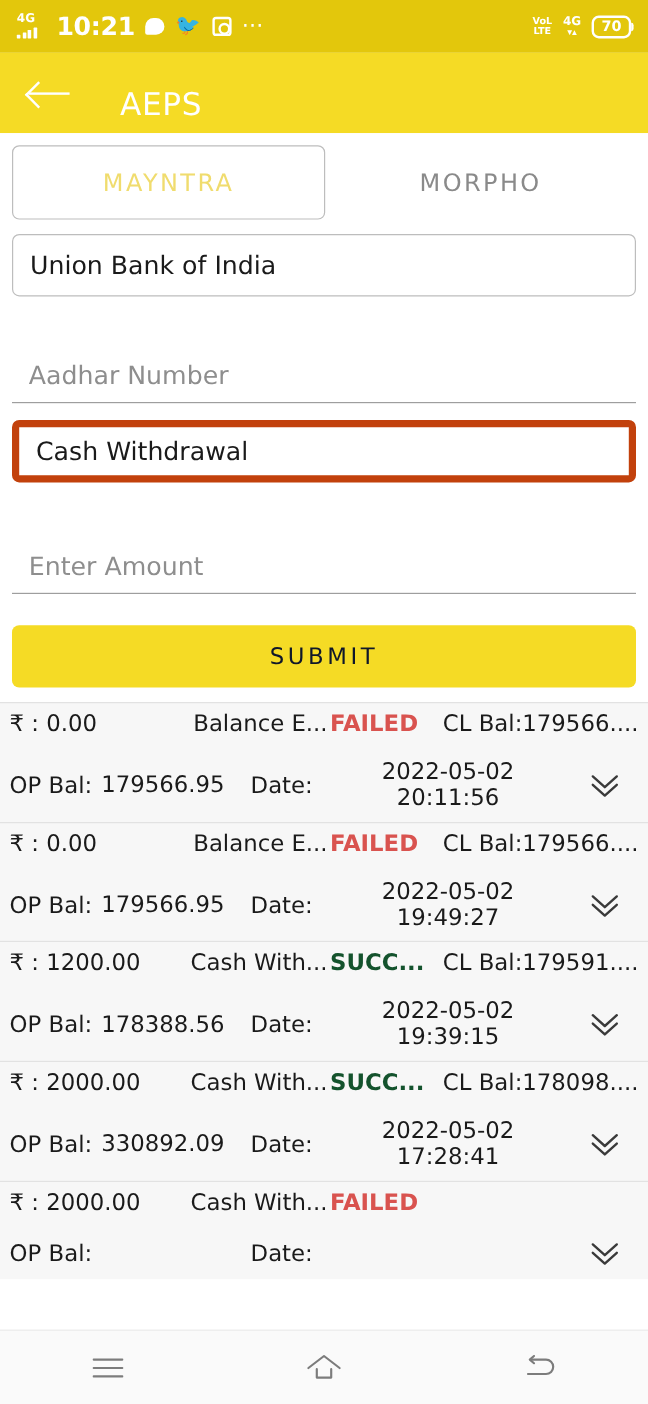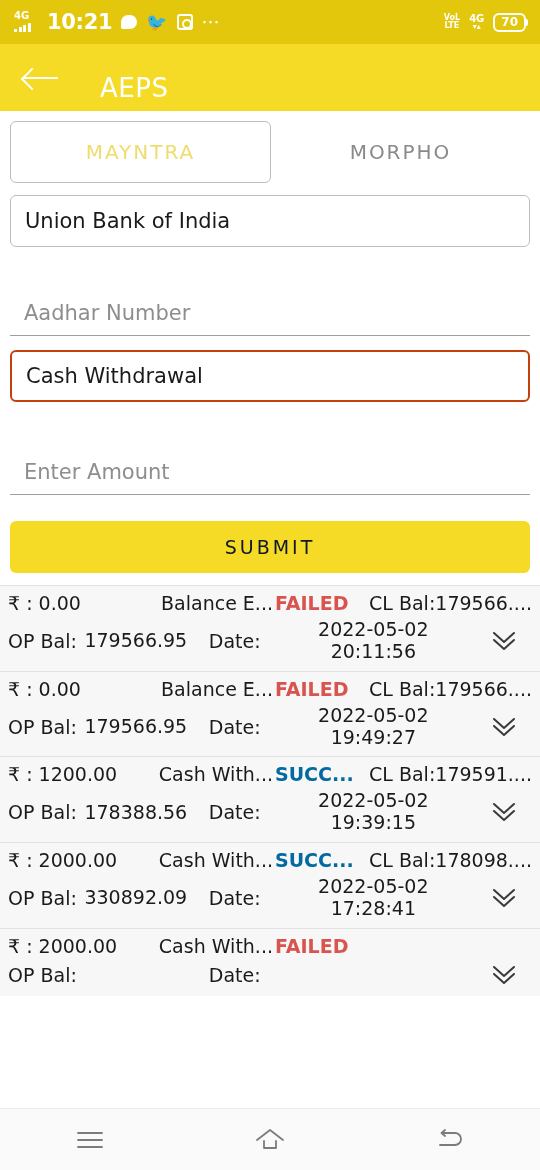--- a/index.html
+++ b/index.html
@@ -72,44 +72,44 @@
   }
 
   .underline-field {
     margin: 0 10px; padding: 14px 14px 10px 14px; border-bottom:1px solid #9e9e9e;
     font-size: 21px; color:#8e8e8e; cursor:text;
   }
   .field-gap-top { margin-top: 40px; }
   .field-gap-top2 { margin-top: 44px; }
 
   .select-box {
-    margin: 14px 10px 0 10px; height: 52px; border:2px solid #c2410c; border-radius:6px;
+    margin: 14px 10px 0 10px; height: 52px; border:6px solid #c2410c; border-radius:6px;
     display:flex; align-items:center; padding: 0 14px; font-size: 21px; color:#1a1a1a; cursor:pointer;
   }
 
   .submit-btn {
     margin: 26px 10px 0 10px; height: 52px; background:#f5db25; border:none; border-radius:6px;
     color:#0f172a; font-size: 19px; letter-spacing: 3px;
     font-family: inherit; cursor:pointer; display:flex; align-items:center; justify-content:center;
   }
 
   
   .txn-list { margin-top: 12px; flex:1 1 auto; overflow:hidden; }
   .txn {
     background:#f7f7f7; border-top:1px solid #e2e2e2; padding: 6px 8px 8px 8px;
     cursor:pointer;
   }
   .txn-top { display:flex; align-items:center; font-size: 19px; color:#1a1a1a; white-space:nowrap; }
   .txn-amount { flex: 0 0 135px; }
   .txn-type { flex: 0 0 130px; text-align:right; }
   .txn-status { flex: 0 0 auto; font-weight:bold; padding-left: 2px; }
   .txn-status.failed { color:#d9534f; }
-  .txn-status.success { color:#0369a1; }
+  .txn-status.success { color:#14532d; }
   .txn-clbal { flex: 1 1 auto; text-align:right; }
-  .txn-bottom { display:flex; align-items:center; margin-top: 5px; font-size: 19px; color:#1a1a1a; }
+  .txn-bottom { display:flex; align-items:center; margin-top: 19px; font-size: 19px; color:#1a1a1a; }
   .tb-label { flex: 0 0 auto; padding-right: 4px; }
   .tb-val { flex: 0 0 110px; text-align:center; line-height:1.1; }
   .tb-date-label { flex: 0 0 auto; padding: 0 10px 0 18px; }
   .tb-date { flex: 1 1 auto; text-align:center; line-height:1.15; }
   .chev { flex: 0 0 56px; display:flex; align-items:center; justify-content:center; }
   .chev svg { display:block; }
 
   
   .navbar {
     height: 62px; background:#fafafa; display:flex; align-items:center;

